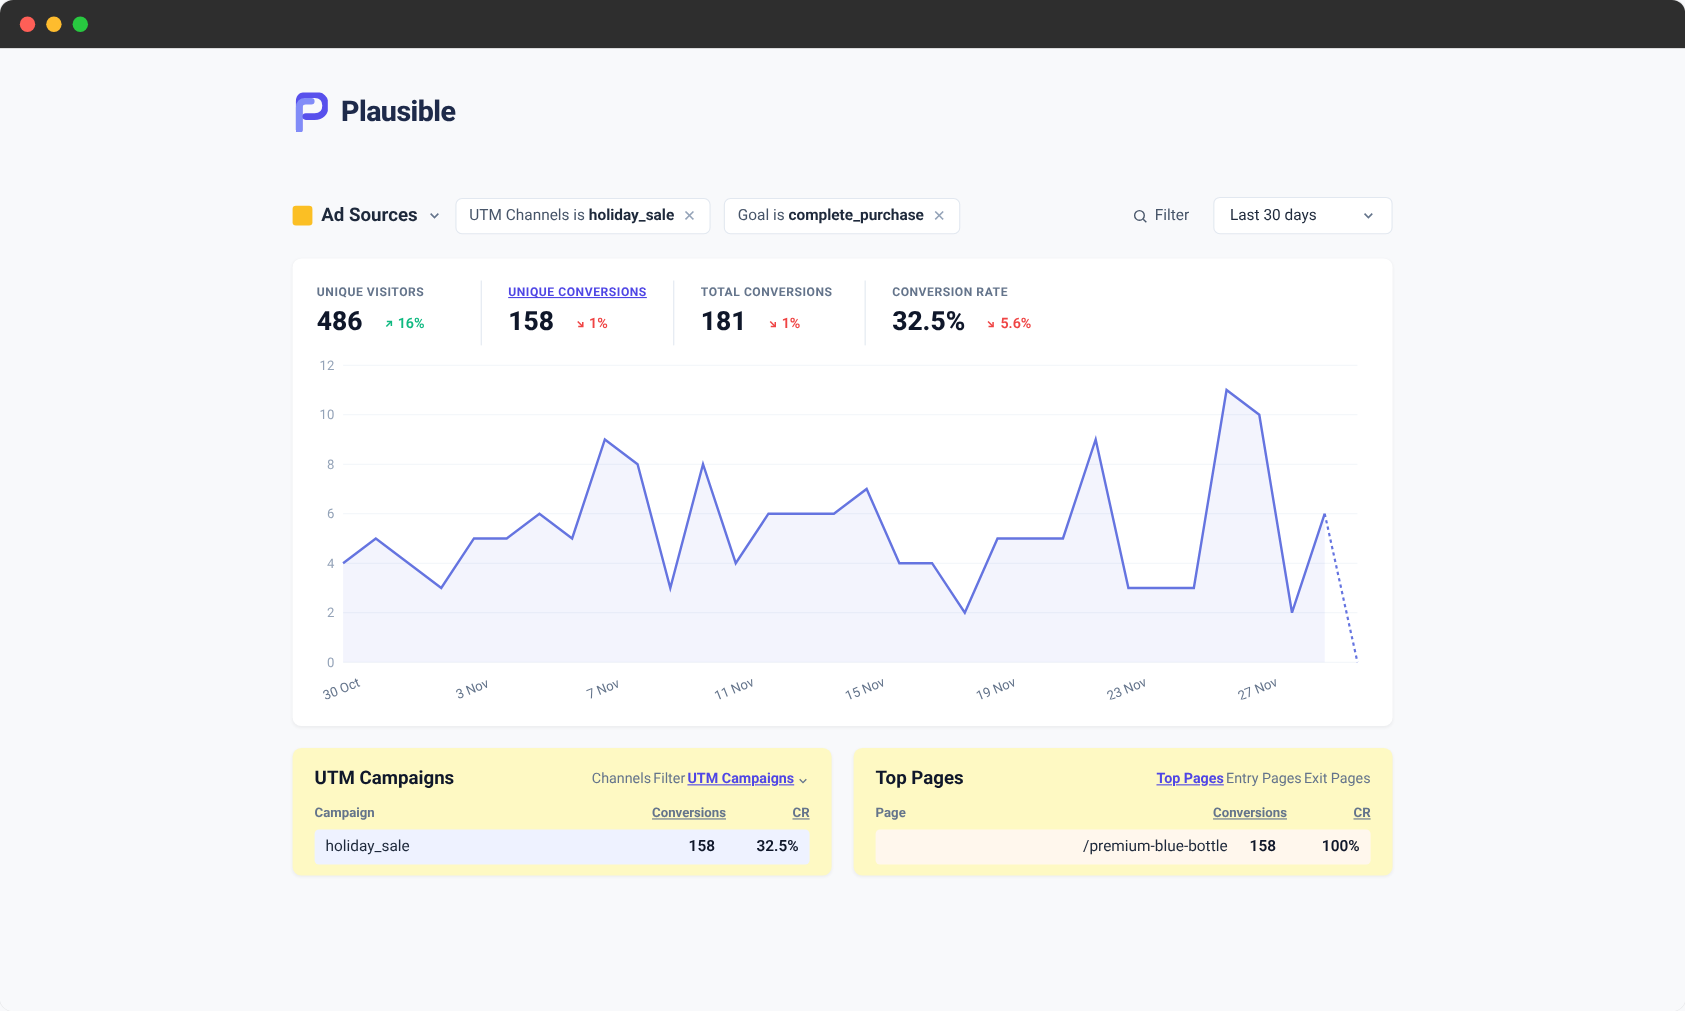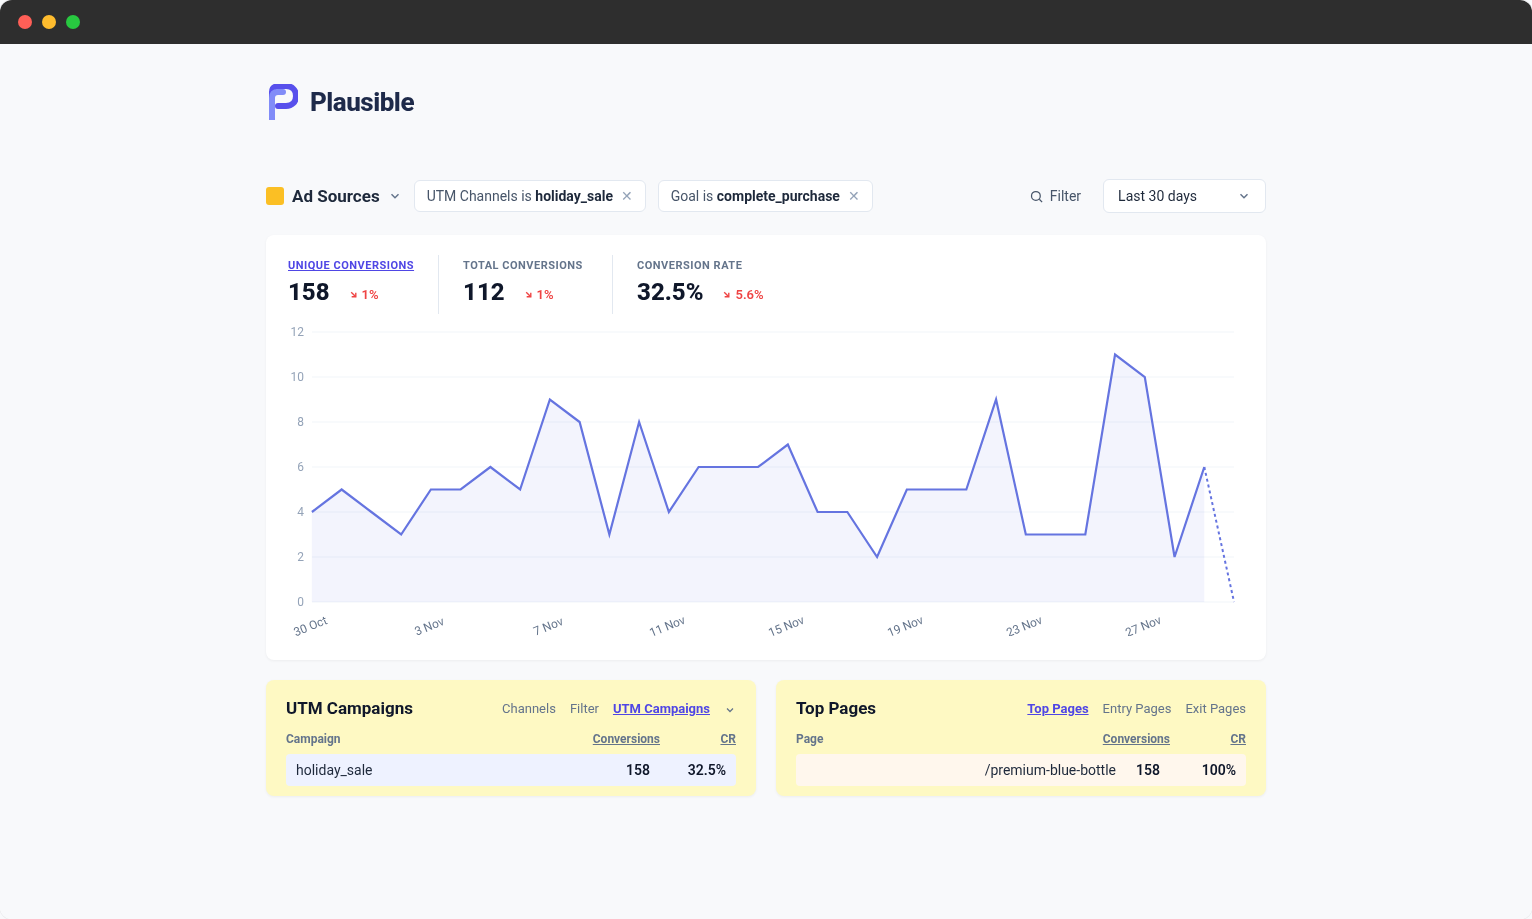--- a/index.html
+++ b/index.html
@@ -44,21 +44,21 @@
 .y-tick { font-size: 12px; fill: #94a3b8; }
 .x-tick { font-size: 12px; fill: #64748b; }
 .grid-line { stroke: #f1f5f9; stroke-width: 1; }
 .chart-line { stroke: #6574e0; stroke-width: 2.2; fill: none; }
 .chart-fill { fill: rgba(101,116,224,0.08); }
 .chart-dashed { stroke: #6574e0; stroke-width: 2; stroke-dasharray: 3,3; fill: none; }
 .panels-row { display: flex; gap: 20px; }
 .panel { flex: 1; background: #fef9c3; border-radius: 8px; box-shadow: 0 1px 3px rgba(0,0,0,0.05); padding: 18px 20px 10px; }
 .panel-header { display: flex; align-items: center; justify-content: space-between; margin-bottom: 14px; }
 .panel-title { font-size: 17px; font-weight: 700; color: #0f172a; }
-.panel-tabs { display: flex; gap: 14px; font-size: 13px; color: #64748b; align-items: flex-end; }
+.panel-tabs { display: flex; gap: 2px; font-size: 13px; color: #64748b; align-items: flex-end; }
 .panel-tab { cursor: pointer; }
 .panel-tab.active { color: #4f46e5; font-weight: 700; text-decoration: underline; }
 .table-header { display: flex; justify-content: space-between; font-size: 12px; font-weight: 700; color: #64748b; margin-bottom: 8px; }
 .th-right { display: flex; gap: 32px; }
 .th-right span { min-width: 44px; text-align: right; text-decoration: underline; }
 .table-row { display: flex; justify-content: space-between; align-items: center; padding: 8px 10px; border-radius: 4px; font-size: 14px; }
 .table-row.highlight-blue { background: #eef2ff; }
 .table-row.highlight-orange { background: #fff7ed; justify-content: flex-end; }
 .td-right { display: flex; gap: 32px; }
 .td-right span { min-width: 44px; text-align: right; font-weight: 600; color: #0f172a; }
@@ -124,38 +124,53 @@
             <svg width="14" height="14" viewBox="0 0 24 24" fill="none" stroke="currentColor" stroke-width="2.5">
                 <polyline points="6 9 12 15 18 9"></polyline>
               </svg>
           </span>
         </div>
       </div>
 
       <div class="card main-card">
         <div class="stats-row">
           <div class="stat">
+            <div class="stat-label">UNIQUE VISITORS</div>
+            <div class="stat-value-row">
+              <span class="stat-value">486</span>
+              <span class="stat-change up">
+                <span class="icon">
+                    <svg width="11" height="11" viewBox="0 0 24 24" fill="none" stroke="currentColor" stroke-width="3">
+                      <line x1="7" y1="17" x2="17" y2="7"></line>
+                      <polyline points="8 7 17 7 17 16"></polyline>
+                    </svg>
+                  </span>
+                <span>16%</span>
+              </span>
+            </div>
+          </div>
+          <div class="stat">
             <div class="stat-label active">UNIQUE CONVERSIONS</div>
             <div class="stat-value-row">
               <span class="stat-value">158</span>
               <span class="stat-change down">
                 <span class="icon">
                     <svg width="11" height="11" viewBox="0 0 24 24" fill="none" stroke="currentColor" stroke-width="3">
                       <line x1="7" y1="7" x2="17" y2="17"></line>
                       <polyline points="17 8 17 17 8 17"></polyline>
                     </svg>
                   </span>
                 <span>1%</span>
               </span>
             </div>
           </div>
           <div class="stat">
             <div class="stat-label">TOTAL CONVERSIONS</div>
             <div class="stat-value-row">
-              <span class="stat-value">112</span>
+              <span class="stat-value">181</span>
               <span class="stat-change down">
                 <span class="icon">
                     <svg width="11" height="11" viewBox="0 0 24 24" fill="none" stroke="currentColor" stroke-width="3">
                       <line x1="7" y1="7" x2="17" y2="17"></line>
                       <polyline points="17 8 17 17 8 17"></polyline>
                     </svg>
                   </span>
                 <span>1%</span>
               </span>
             </div>

